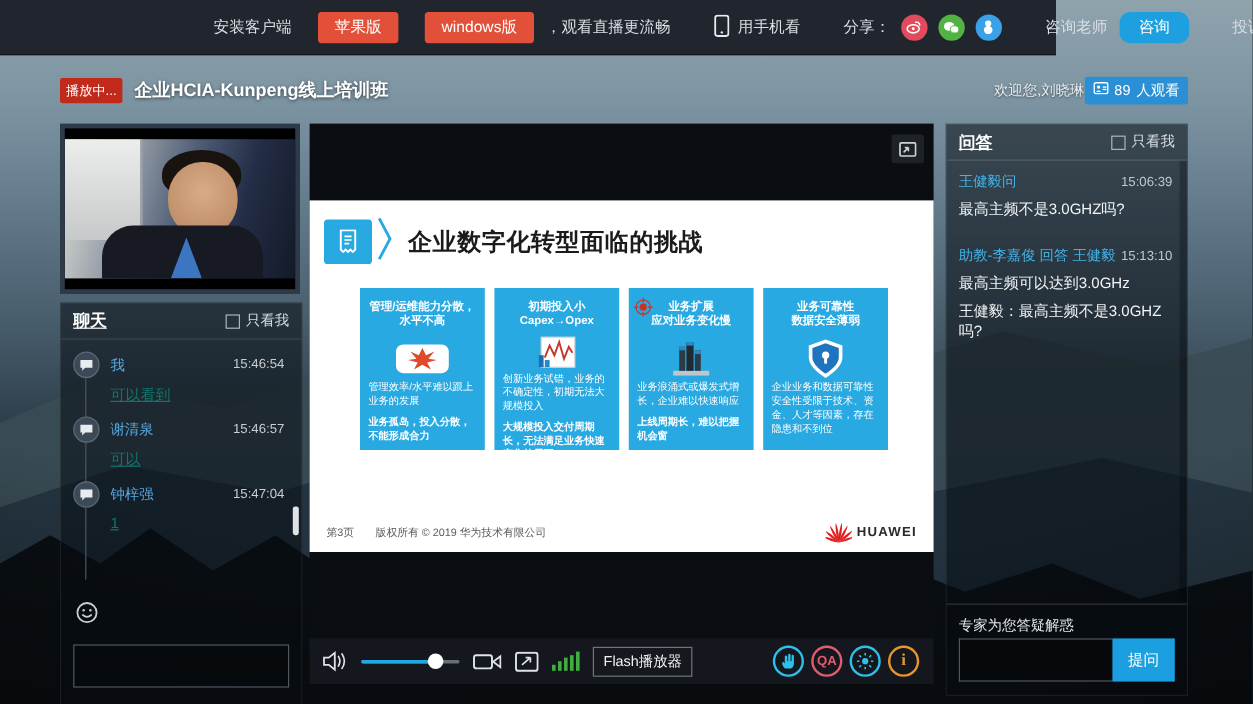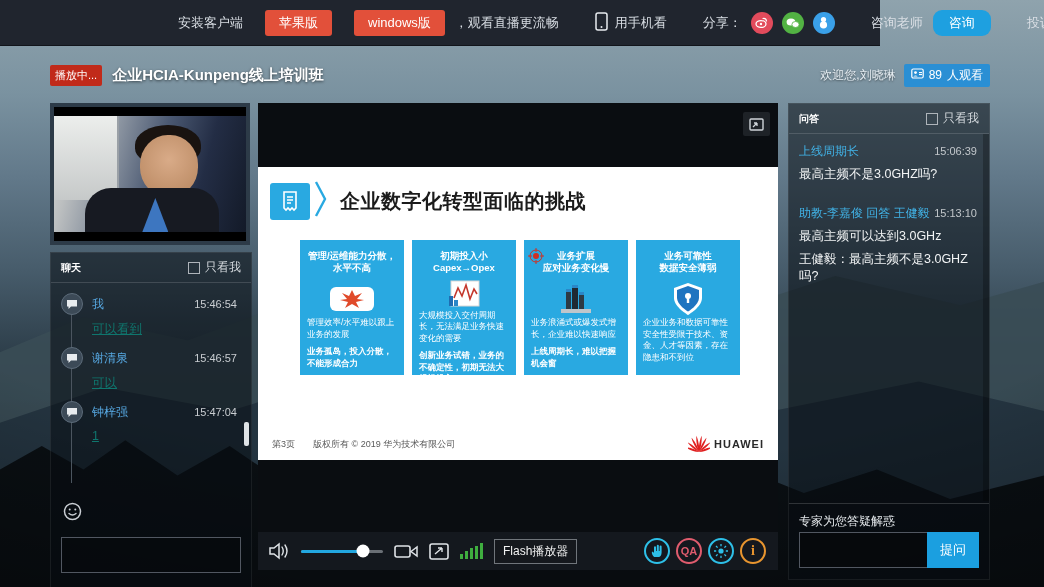--- a/index.html
+++ b/index.html
@@ -29,21 +29,21 @@
   .share-circle { width:22px; height:22px; border-radius:50%; display:flex; align-items:center; justify-content:center; }
   .btn-cyan { background:#1ea0e0; color:#fff; border:none; border-radius:9px;
     padding:4px 16px; font-size:13px; cursor:pointer; font-family:inherit; }
 
   
   .titlebar { position:absolute; left:50px; right:54px; top:62px; height:26px;
     display:flex; align-items:center; }
   .live-badge { background:#c12a1a; color:#fff; font-size:11px; padding:3px 5px; border-radius:2px; }
   .room-title { color:#fff; font-size:15px; font-weight:bold; margin-left:10px;
     text-shadow:0 1px 3px rgba(0,0,0,.6); }
-  .title-right { margin-left:auto; display:flex; align-items:center; gap:8px; }
+  .title-right { margin-left:auto; display:flex; align-items:center; gap:0; }
   .welcome { color:#e6edf2; font-size:12px; text-shadow:0 1px 2px rgba(0,0,0,.5); }
   .viewers-badge { background:#2a8fd4; border-radius:2px; color:#fff; font-size:12px;
     display:flex; align-items:center; gap:5px; padding:3px 7px; }
 
   
   .webcam { position:absolute; left:50px; top:103px; width:200px; height:142px;
     background:#2d3b48; padding:4px; }
   .webcam-inner { position:relative; width:100%; height:100%; background:#000; overflow:hidden; }
   .cam-scene { position:absolute; left:0; right:0; top:9px; bottom:9px;
     background:linear-gradient(105deg,#d8d8d4 0%,#bcbfc0 14%,#8d96a2 30%,#4b5972 52%,#232d45 74%,#131a28 100%); overflow:hidden; }
@@ -54,21 +54,21 @@
     background:radial-gradient(circle at 50% 40%, #d9ab88 0%, #c0906a 70%, #a87a58 100%); }
   .cam-body { position:absolute; left:16%; bottom:-2px; width:70%; height:40%;
     background:#171a22; border-radius:26px 26px 0 0; }
   .cam-shirt { position:absolute; left:46%; bottom:0; width:26px; height:34px;
     background:#3d76c0; clip-path:polygon(50% 0,100% 100%,0 100%); }
 
   
   .panel { position:absolute; background:rgba(8,13,18,.55); border:1px solid rgba(255,255,255,.07); }
   .panel-head { height:30px; display:flex; align-items:center; padding:0 10px;
     border-bottom:1px solid rgba(255,255,255,.14); color:#fff; }
-  .panel-head .ptitle { font-size:10px; font-weight:bold; }
+  .panel-head .ptitle { font-size:14px; font-weight:bold;text-decoration:underline; }
   .only-me { margin-left:auto; display:flex; align-items:center; gap:5px; color:#d7dce0; font-size:12px; cursor:pointer; }
   .cb { width:12px; height:12px; border:1px solid #aeb4ba; background:transparent; display:inline-block; }
 
   
   .chat-panel { left:50px; top:252px; width:202px; height:336px; }
   .chat-thread { position:absolute; left:0; right:8px; top:30px; bottom:100px; padding:10px 6px 0 10px; overflow:hidden; }
   .chat-thread::before { content:""; position:absolute; left:20px; top:20px; bottom:4px; width:1px; background:#4b555f; }
   .msg { position:relative; margin-bottom:9px; z-index:1; }
   .msg-row { display:flex; align-items:center; }
   .avatar { width:22px; height:22px; border-radius:50%; background:#3c4a57; border:1px solid #5c6b79;
@@ -338,22 +338,22 @@
 Capex→Opex</div>
           <div class="card-icon">
             <svg width="34" height="30" viewBox="0 0 34 30">
                 <rect x="4" y="1" width="28" height="25" fill="#fff" stroke="#d8d8d8"></rect>
                 <polyline points="7,18 11,8 15,16 19,5 23,19 27,9 30,14" fill="none" stroke="#c4372c" stroke-width="1.6"></polyline>
                 <rect x="2" y="16" width="4" height="10" fill="#1f6db2"></rect>
                 <rect x="7" y="20" width="4" height="6" fill="#2a87c8"></rect>
               </svg>
           </div>
           <div class="card-body">
+            <p>创新业务试错，业务的不确定性，初期无法大规模投入</p>
             <p>大规模投入交付周期长，无法满足业务快速变化的需要</p>
-            <p>创新业务试错，业务的不确定性，初期无法大规模投入</p>
           </div>
         </div>
         <div class="card">
           <span class="crosshair">
             <svg width="16" height="16" viewBox="0 0 16 16">
                 <circle cx="8" cy="8" r="3" fill="#d03022"></circle>
                 <circle cx="8" cy="8" r="6" fill="none" stroke="#d03022" stroke-width="1"></circle>
                 <path d="M8 0 v4 M8 12 v4 M0 8 h4 M12 8 h4" stroke="#d03022" stroke-width="1"></path>
               </svg>
           </span>
@@ -469,21 +469,21 @@
     <div class="panel-head">
       <span class="ptitle">问答</span>
       <span class="only-me">
         <span class="cb"></span>
         <span>只看我</span>
       </span>
     </div>
     <div class="qa-list">
       <div class="qa-msg">
         <div class="qa-name-row">
-          <span class="qa-name">上线周期长</span>
+          <span class="qa-name">王健毅问</span>
           <span class="qa-time">15:06:39</span>
         </div>
         <div class="qa-line">最高主频不是3.0GHZ吗?</div>
       </div>
       <div class="qa-msg">
         <div class="qa-name-row">
           <span class="qa-name">助教-李嘉俊  回答  王健毅</span>
           <span class="qa-time">15:13:10</span>
         </div>
         <div class="qa-line">最高主频可以达到3.0GHz</div>

